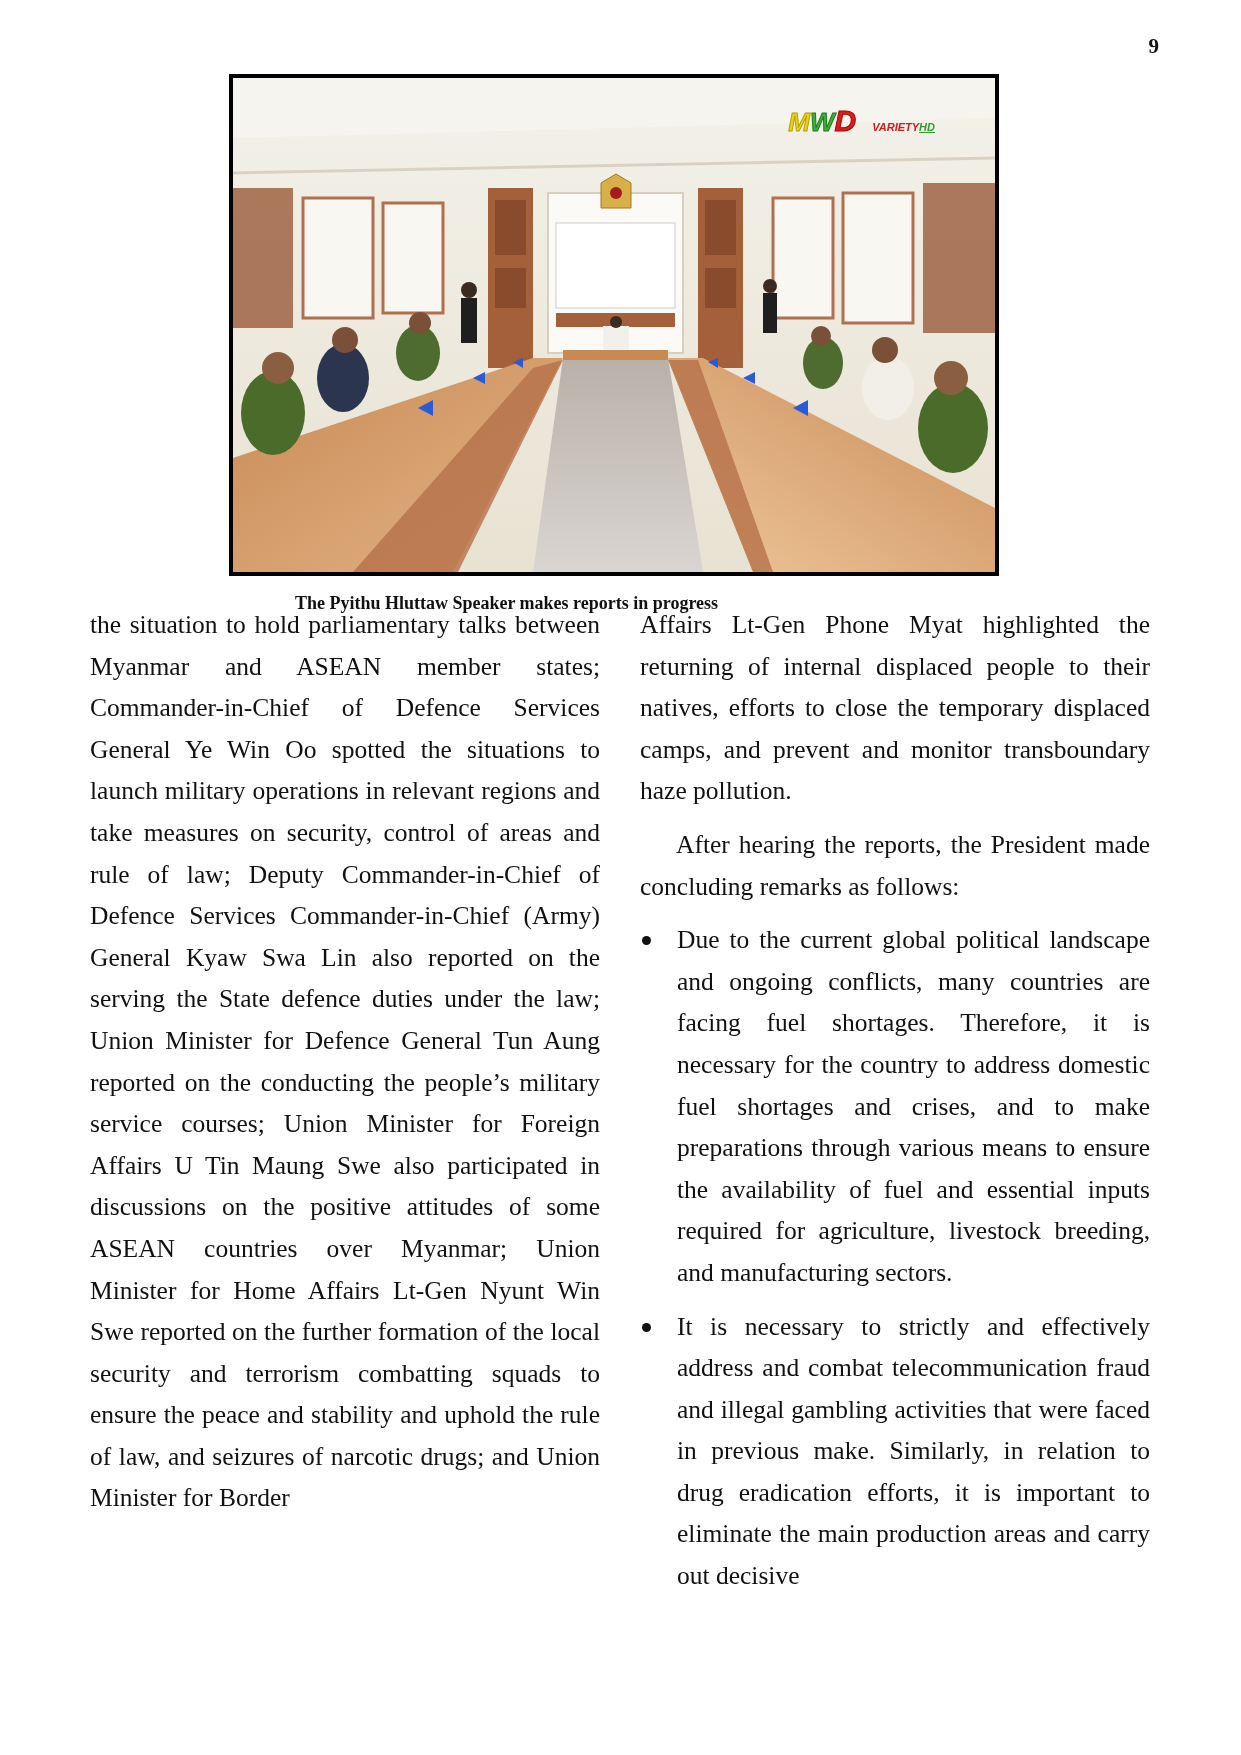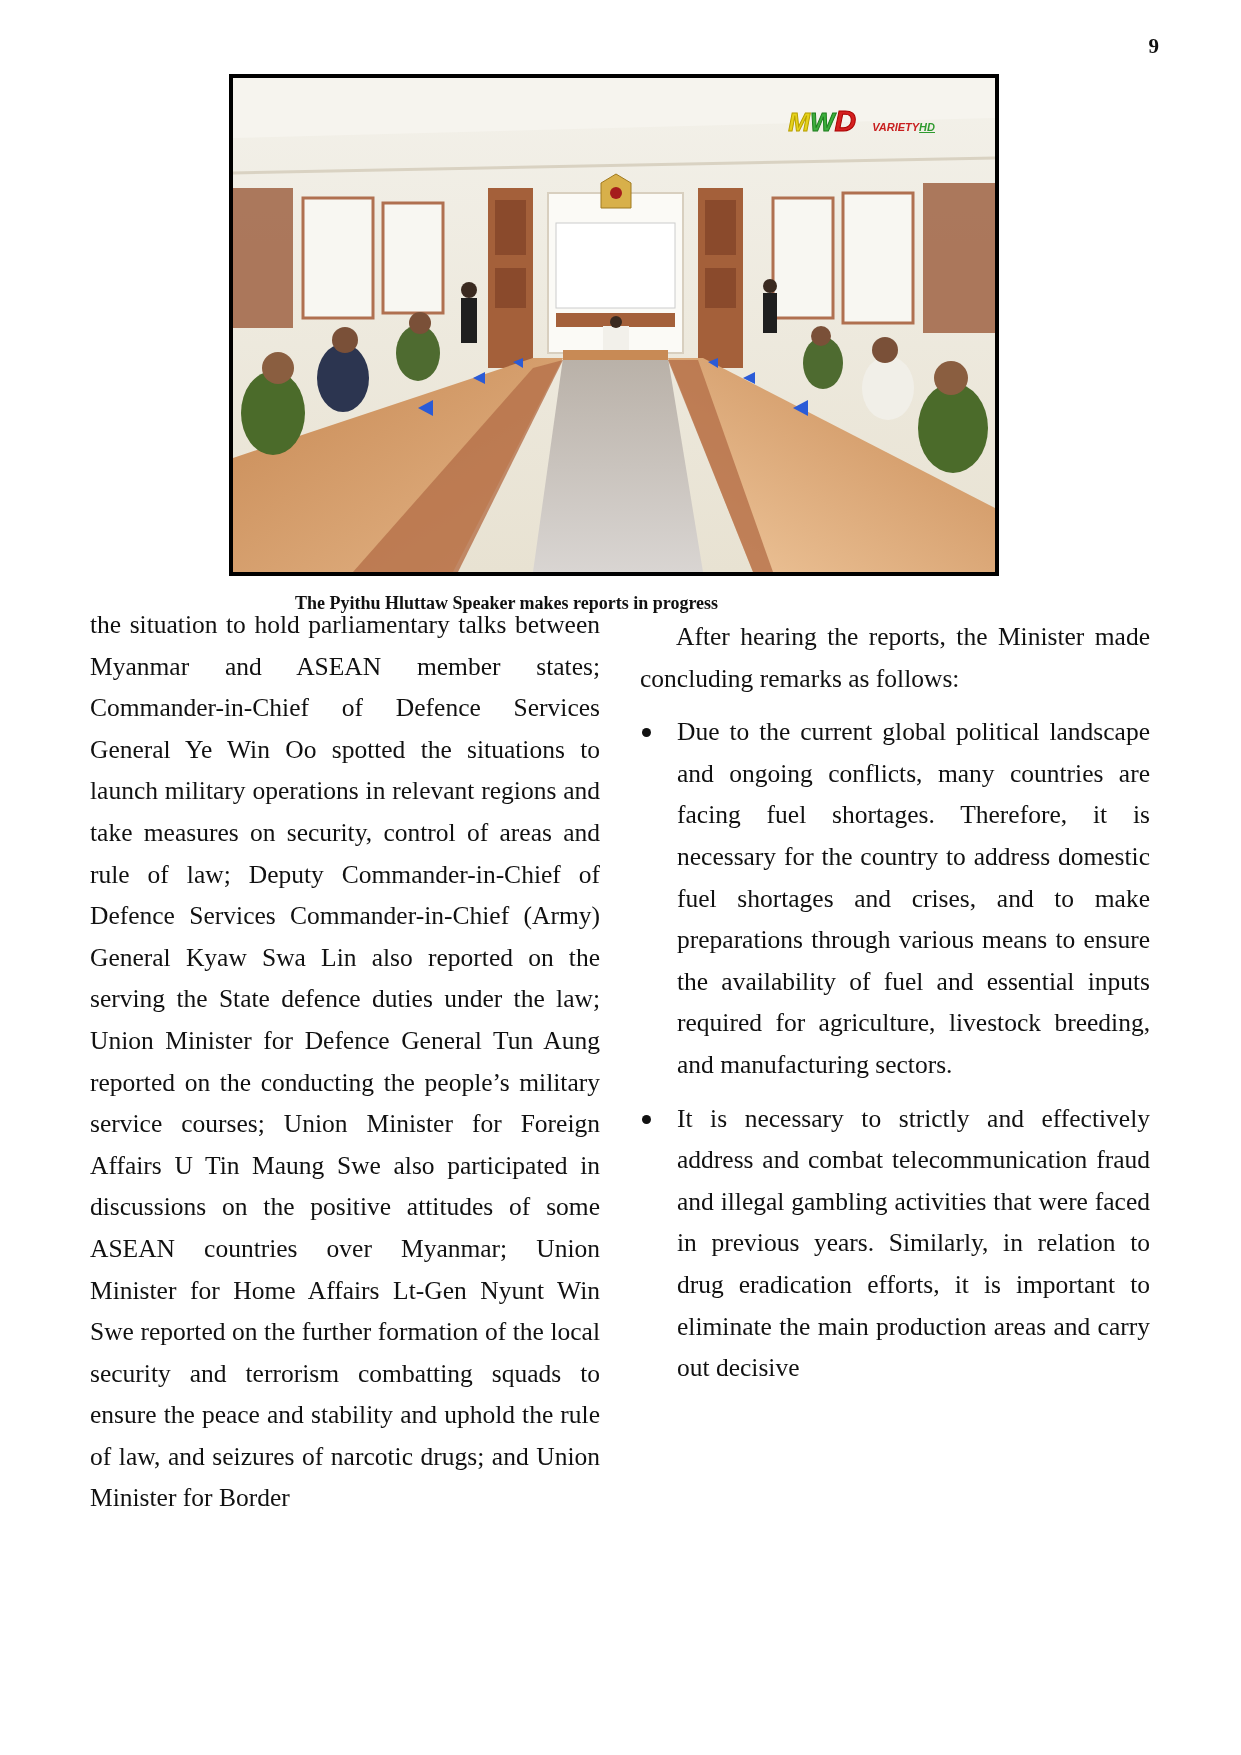--- a/index.html
+++ b/index.html
@@ -153,24 +153,25 @@
   </div>
 </div>
 
 <div class="caption">The Pyithu Hluttaw Speaker makes reports in progress</div>
 
 <div class="col col-left">
   <p>the situation to hold parliamentary talks between Myanmar and ASEAN member states; Commander-in-Chief of Defence Services General Ye Win Oo spotted the situations to launch military operations in relevant regions and take measures on security, control of areas and rule of law; Deputy Commander-in-Chief of Defence Services Commander-in-Chief (Army) General Kyaw Swa Lin also reported on the serving the State defence duties under the law; Union Minister for Defence General Tun Aung reported on the conducting the people’s military service courses; Union Minister for Foreign Affairs U Tin Maung Swe also participated in discussions on the positive attitudes of some ASEAN countries over Myanmar; Union Minister for Home Affairs Lt-Gen Nyunt Win Swe reported on the further formation of the local security and terrorism combatting squads to ensure the peace and stability and uphold the rule of law, and seizures of narcotic drugs; and Union Minister for Border</p>
 </div>
 
 <div class="col col-right">
-  <p class="indent">After hearing the reports, the Minister made concluding remarks as follows:</p>
+  <p>Affairs Lt-Gen Phone Myat highlighted the returning of internal displaced people to their natives, efforts to close the temporary displaced camps, and prevent and monitor transboundary haze pollution.</p>
+  <p class="indent">After hearing the reports, the President made concluding remarks as follows:</p>
   <ul class="bullets">
     <li>
       <span class="bullet"></span>
       <span>Due to the current global political landscape and ongoing conflicts, many countries are facing fuel shortages. Therefore, it is necessary for the country to address domestic fuel shortages and crises, and to make preparations through various means to ensure the availability of fuel and essential inputs required for agriculture, livestock breeding, and manufacturing sectors.</span>
     </li>
     <li>
       <span class="bullet"></span>
-      <span>It is necessary to strictly and effectively address and combat telecommunication fraud and illegal gambling activities that were faced in previous years. Similarly, in relation to drug eradication efforts, it is important to eliminate the main production areas and carry out decisive</span>
+      <span>It is necessary to strictly and effectively address and combat telecommunication fraud and illegal gambling activities that were faced in previous make. Similarly, in relation to drug eradication efforts, it is important to eliminate the main production areas and carry out decisive</span>
     </li>
   </ul>
 </div>
 
 </body></html>

